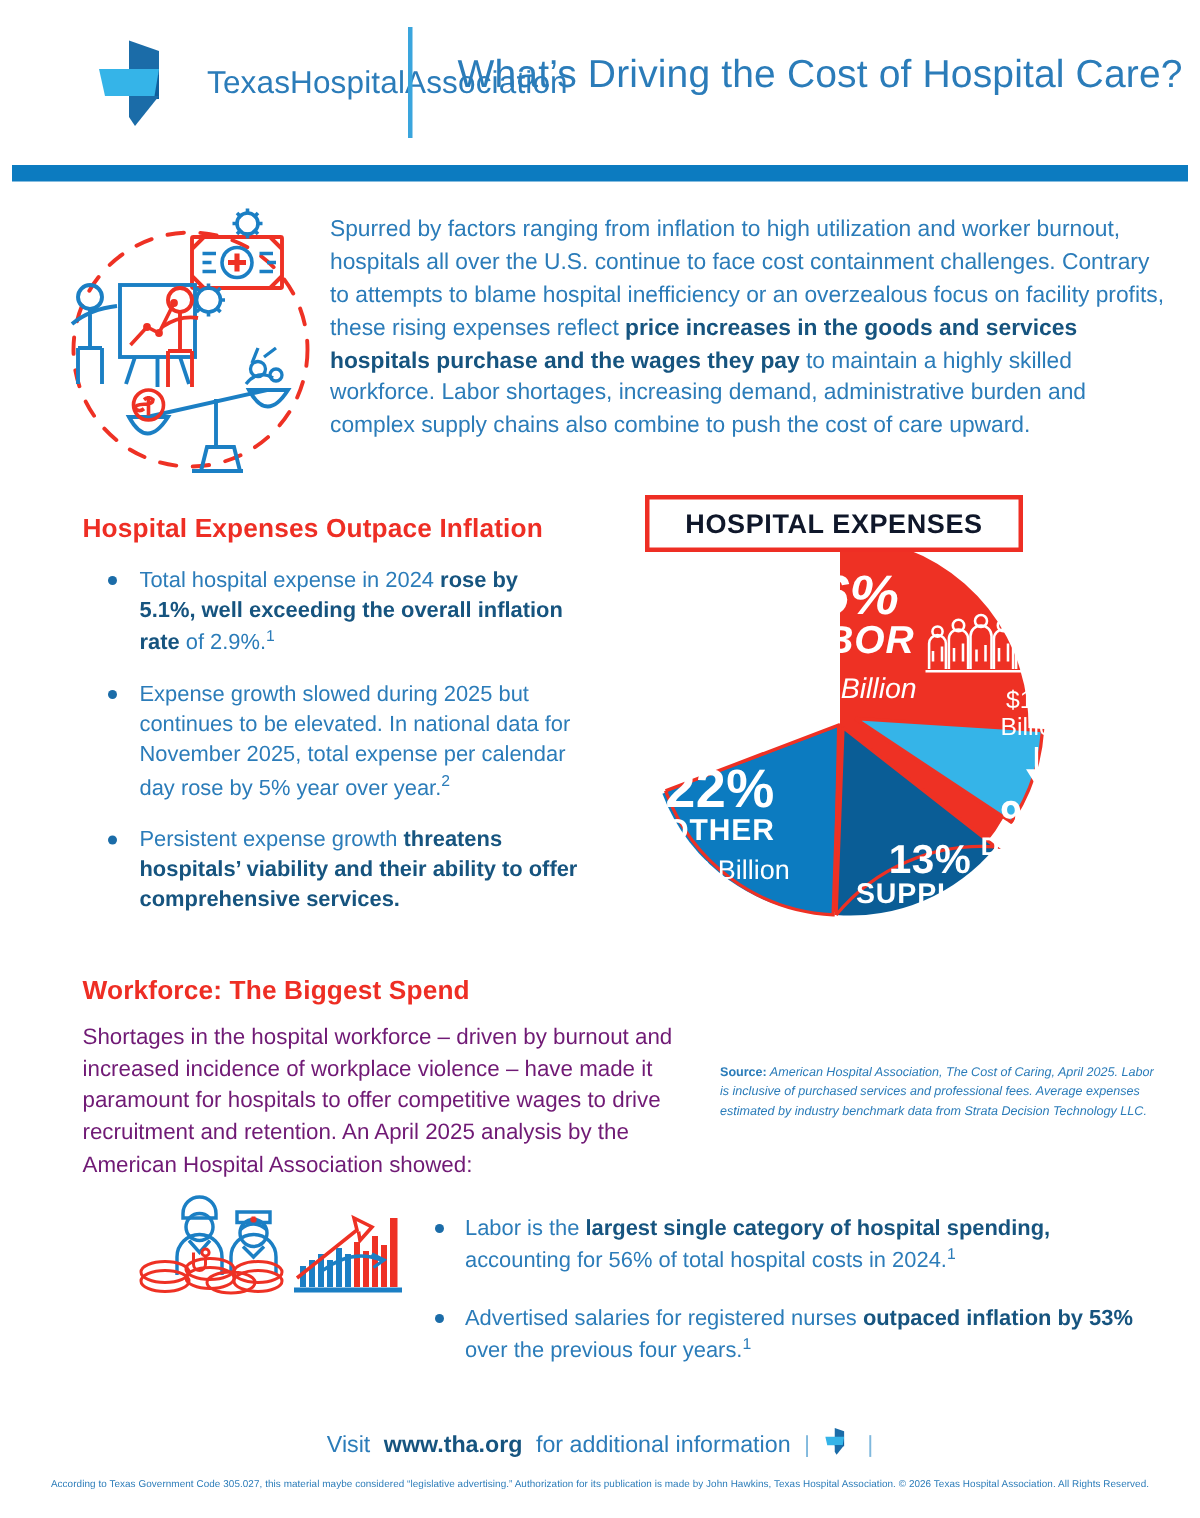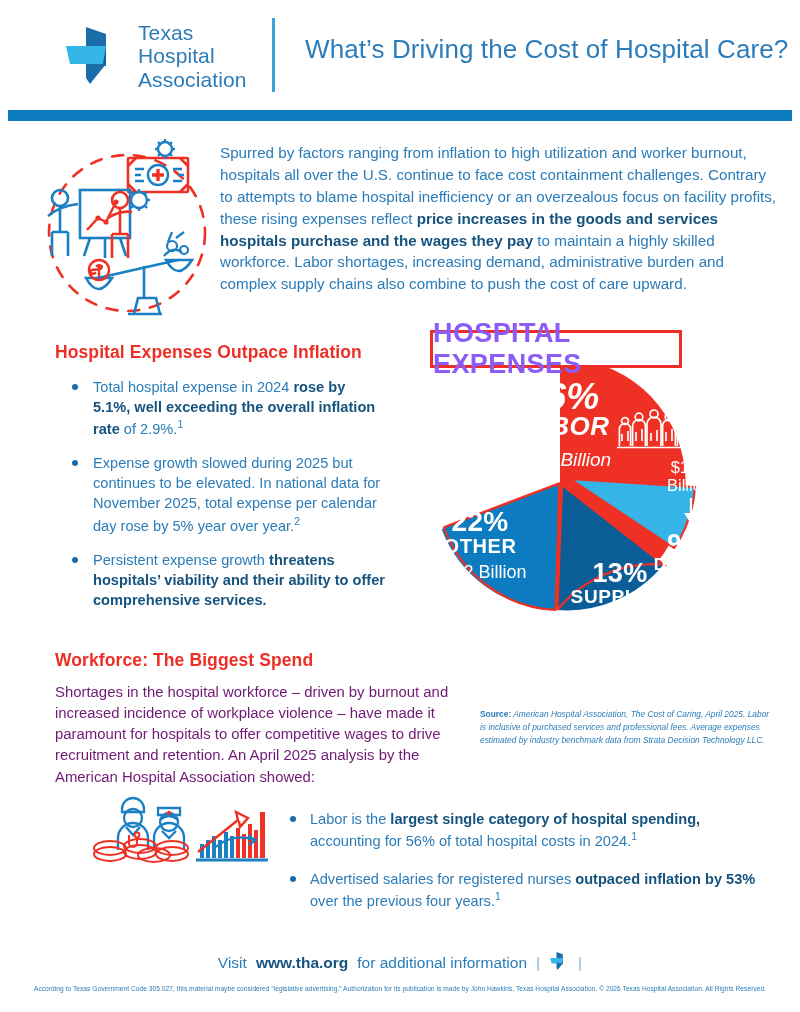--- a/index.html
+++ b/index.html
@@ -7,21 +7,21 @@
     width:800px;height:1012px;background:#ffffff;
     font-family:"Liberation Sans", sans-serif;
     color:#2b7cb9;position:relative;overflow:hidden;
   }
   .page{position:relative;width:800px;height:1012px;}
 
   
   .header{position:absolute;left:0;top:0;width:800px;height:108px;}
   .logo-wrap{position:absolute;left:62px;top:20px;width:200px;height:72px;display:flex;align-items:center;gap:12px;}
   .logo-mark{position:relative;width:64px;height:64px;flex:none;}
-  .logo-text{display:flex;flex-direction:column;justify-content:space-between;
+  .logo-text{display:flex;flex-direction:row;justify-content:space-between;
     font-size:21px;line-height:1.12;color:#2b7cb9;letter-spacing:.1px;}
   .divider-v{position:absolute;left:272px;top:18px;width:3px;height:74px;background:#3aa5dd;}
   .header-title{position:absolute;left:305px;top:34px;width:470px;
     font-size:26px;color:#2b7cb9;letter-spacing:.1px;white-space:nowrap;}
   .blue-bar{position:absolute;left:8px;top:110px;width:784px;height:11px;background:#0c7bc0;}
 
   
   .intro-illus{position:absolute;left:32px;top:138px;width:186px;height:186px;}
   .intro-text{position:absolute;left:220px;top:142px;width:560px;
     font-size:15.2px;line-height:1.44;color:#2b7cb9;}
@@ -39,34 +39,34 @@
   sup{font-size:.72em;}
 
   .workforce{position:absolute;left:55px;top:650px;width:425px;}
   .workforce p{margin:11px 0 0 0;font-size:14.9px;line-height:1.42;color:#701a75;}
 
   
   .pie-zone{position:absolute;left:378px;top:330px;width:370px;height:370px;}
   .pie-banner{position:absolute;left:52px;top:0;width:246px;height:32px;
     background:#ffffff;border:3px solid #ee2e24;z-index:5;
     display:flex;align-items:center;justify-content:center;}
-  .pie-banner span{color:#8b5cf6;font-weight:bold;font-size:27px;letter-spacing:.4px;}
+  .pie-banner span{color:#0f172a;font-weight:bold;font-size:18px;letter-spacing:.4px;}
   .pie-svg{position:absolute;left:0;top:18px;}
   .pl{position:absolute;color:#fff;text-align:center;z-index:4;}
   .pl .pct{font-weight:bold;letter-spacing:.3px;display:block;}
   .pl .nm{font-weight:bold;letter-spacing:.6px;display:block;}
   .pl .amt{display:block;font-weight:normal;}
 
   .lbl-labor{left:82px;top:48px;width:204px;font-style:italic;}
   .lbl-labor .pct{font-size:37px;line-height:1.0;}
   .lbl-labor .nm{font-size:26px;line-height:1.0;margin-top:-2px;}
   .lbl-labor .amt{font-size:19px;margin-top:10px;}
 
   .lbl-other{left:22px;top:178px;width:160px;}
-  .lbl-other .pct{font-size:28px;line-height:1.0;}
+  .lbl-other .pct{font-size:36px;line-height:1.0;}
   .lbl-other .nm{font-size:20px;line-height:1.05;}
   .lbl-other .amt{font-size:18px;margin-top:5px;}
 
   .lbl-supplies{left:162px;top:230px;width:160px;}
   .lbl-supplies .pct{font-size:27px;line-height:1.0;}
   .lbl-supplies .nm{font-size:19px;line-height:1.05;}
   .lbl-supplies .amt{font-size:17.5px;margin-top:4px;}
 
   .lbl-drugs{left:262px;top:200px;width:92px;}
   .lbl-drugs .pct{font-size:26px;line-height:1.0;}

